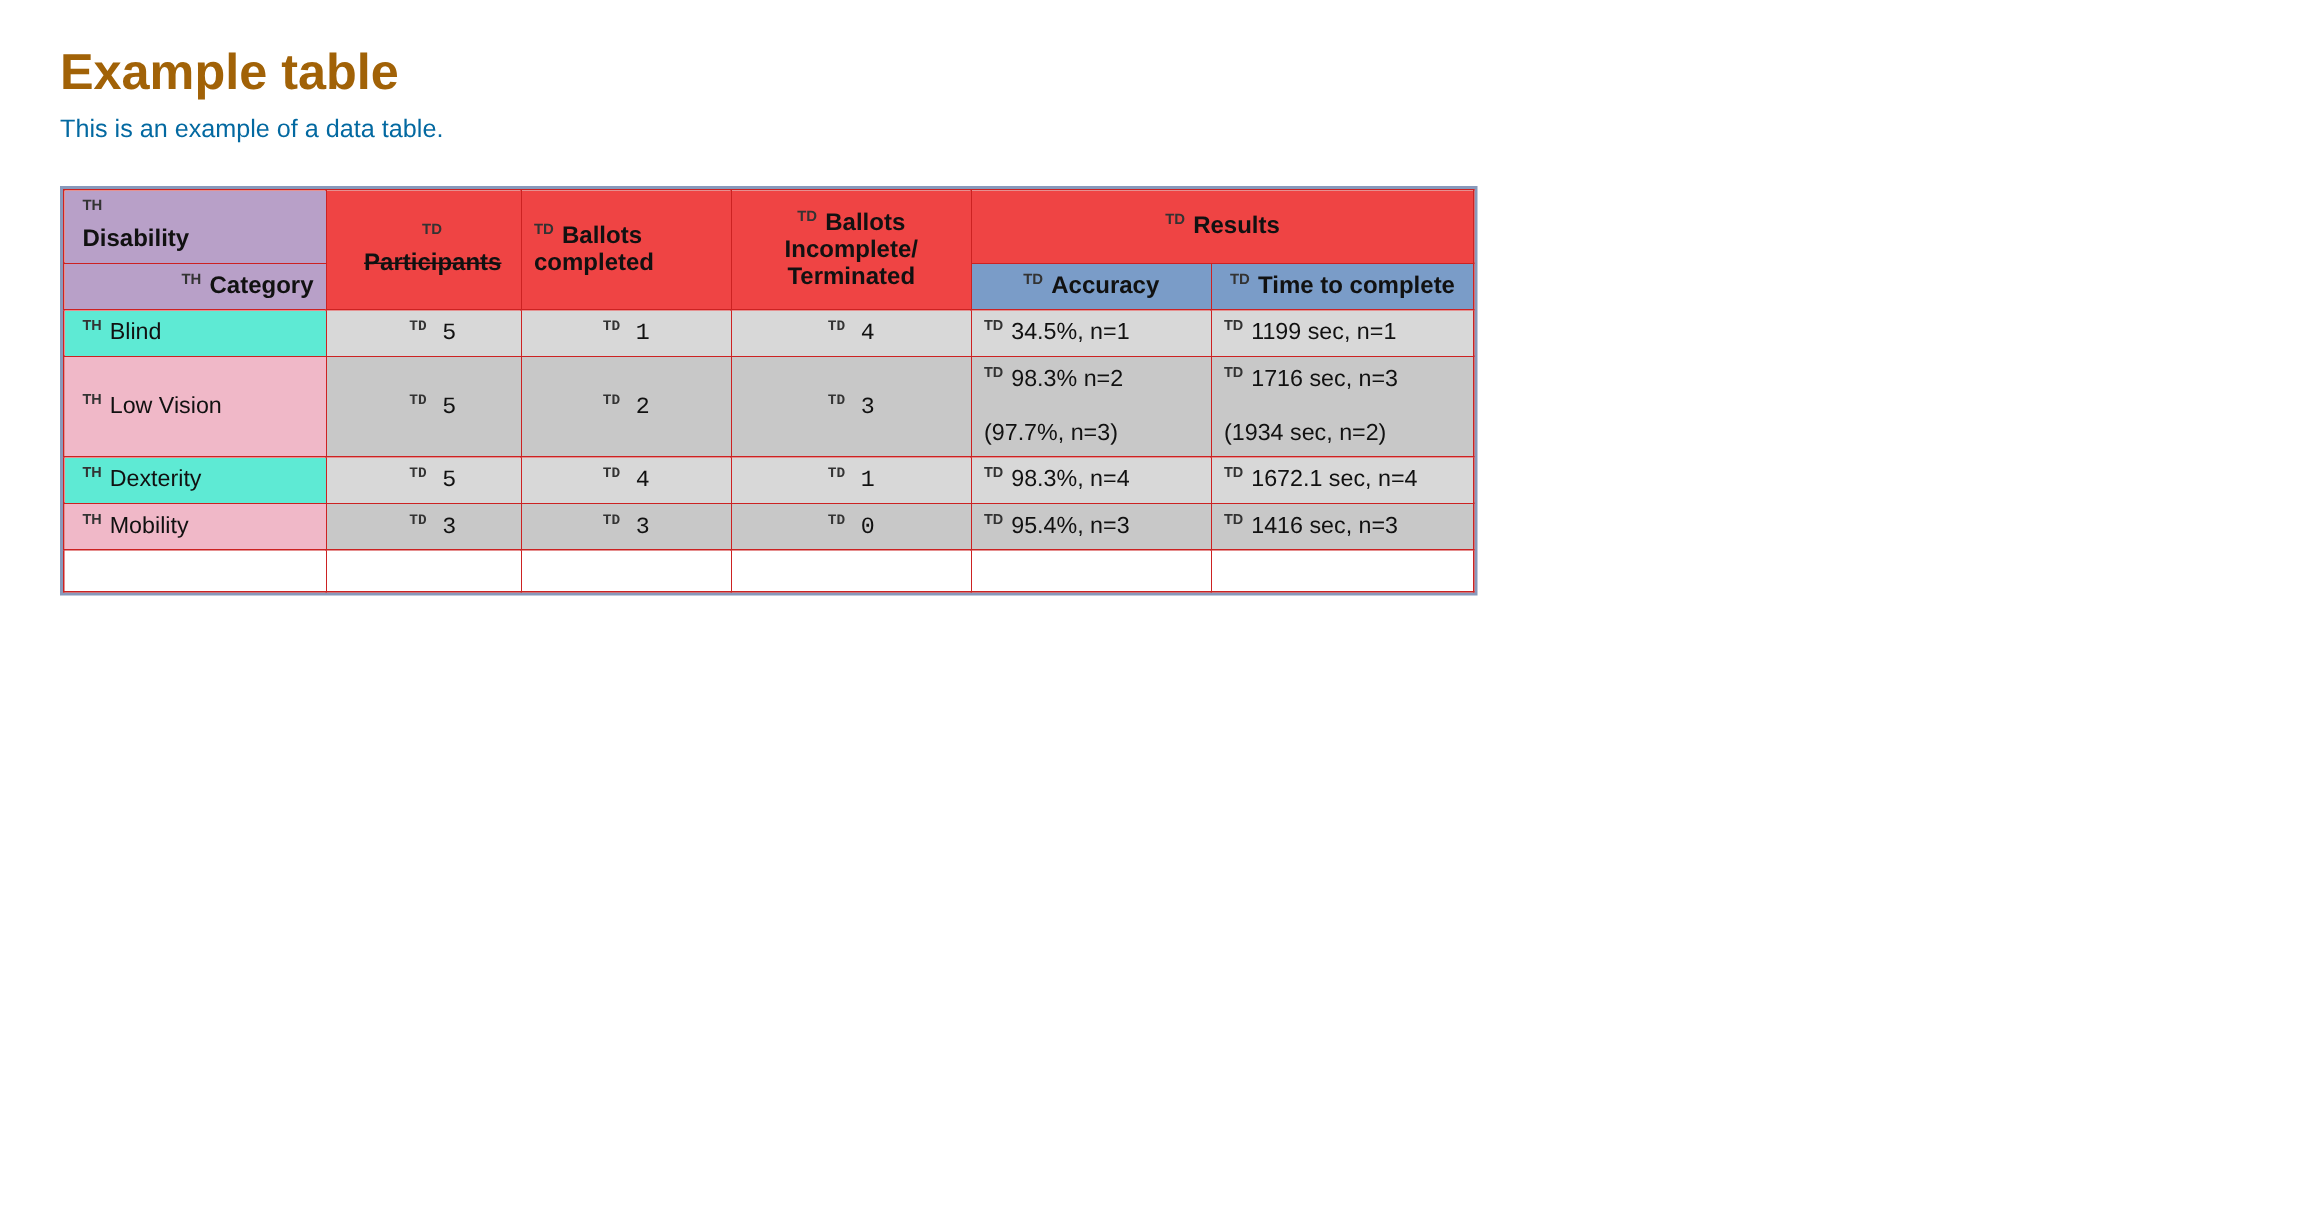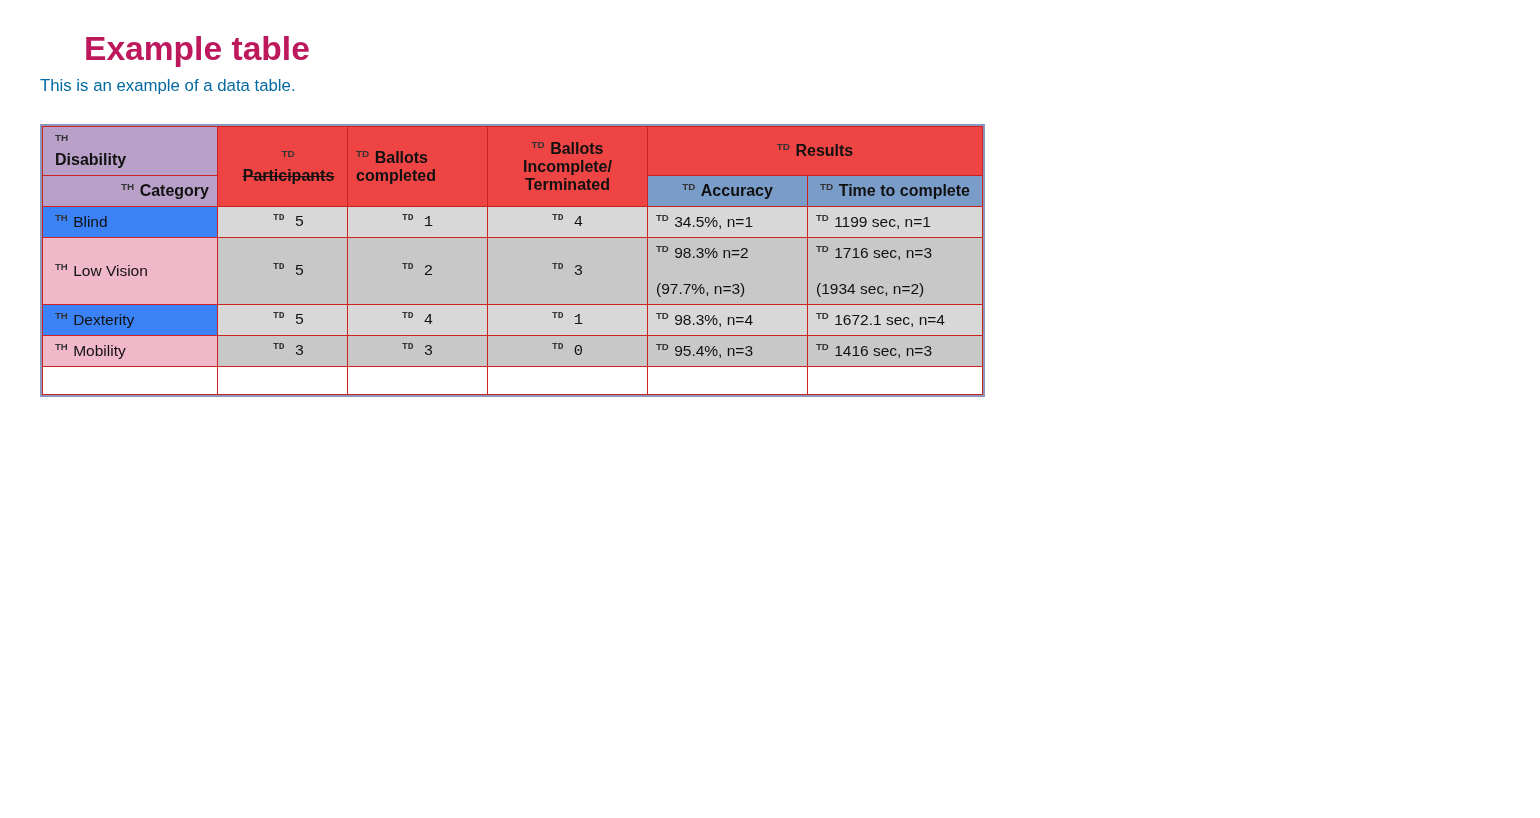--- a/index.html
+++ b/index.html
@@ -3,25 +3,24 @@
   <meta charset="utf-8">
   <style>
     * { box-sizing: border-box; margin: 0; padding: 0; }
     body {
       font-family: Arial, sans-serif;
       background: #ffffff;
       padding: 30px 40px;
       color: #222;
     }
     h1 {
-      color: #be185d;
+      color: #a16207;
       font-size: 2.1em;
       font-weight: bold;
       margin-bottom: 8px;
-      margin-left: 44px;
     }
     .subtitle {
       font-size: 1.05em;
       color: #0369a1;
       margin-bottom: 28px;
     }
     .table-wrapper {
       border: 2px solid #8899bb;
       display: inline-block;
       min-width: 900px;
@@ -79,21 +78,21 @@
       vertical-align: middle;
     }
     
     .data-row td, .data-row th {
       background: #d8d8d8;
       font-size: 0.97em;
       color: #111;
       vertical-align: middle;
     }
     .data-row .th-cell {
-      background: #3b82f6;
+      background: #5eead4;
       font-weight: normal;
       text-align: left;
     }
     
     .data-row-alt td, .data-row-alt th {
       background: #c8c8c8;
     }
     .data-row-alt .th-cell {
       background: #f0b8c8;
     }

